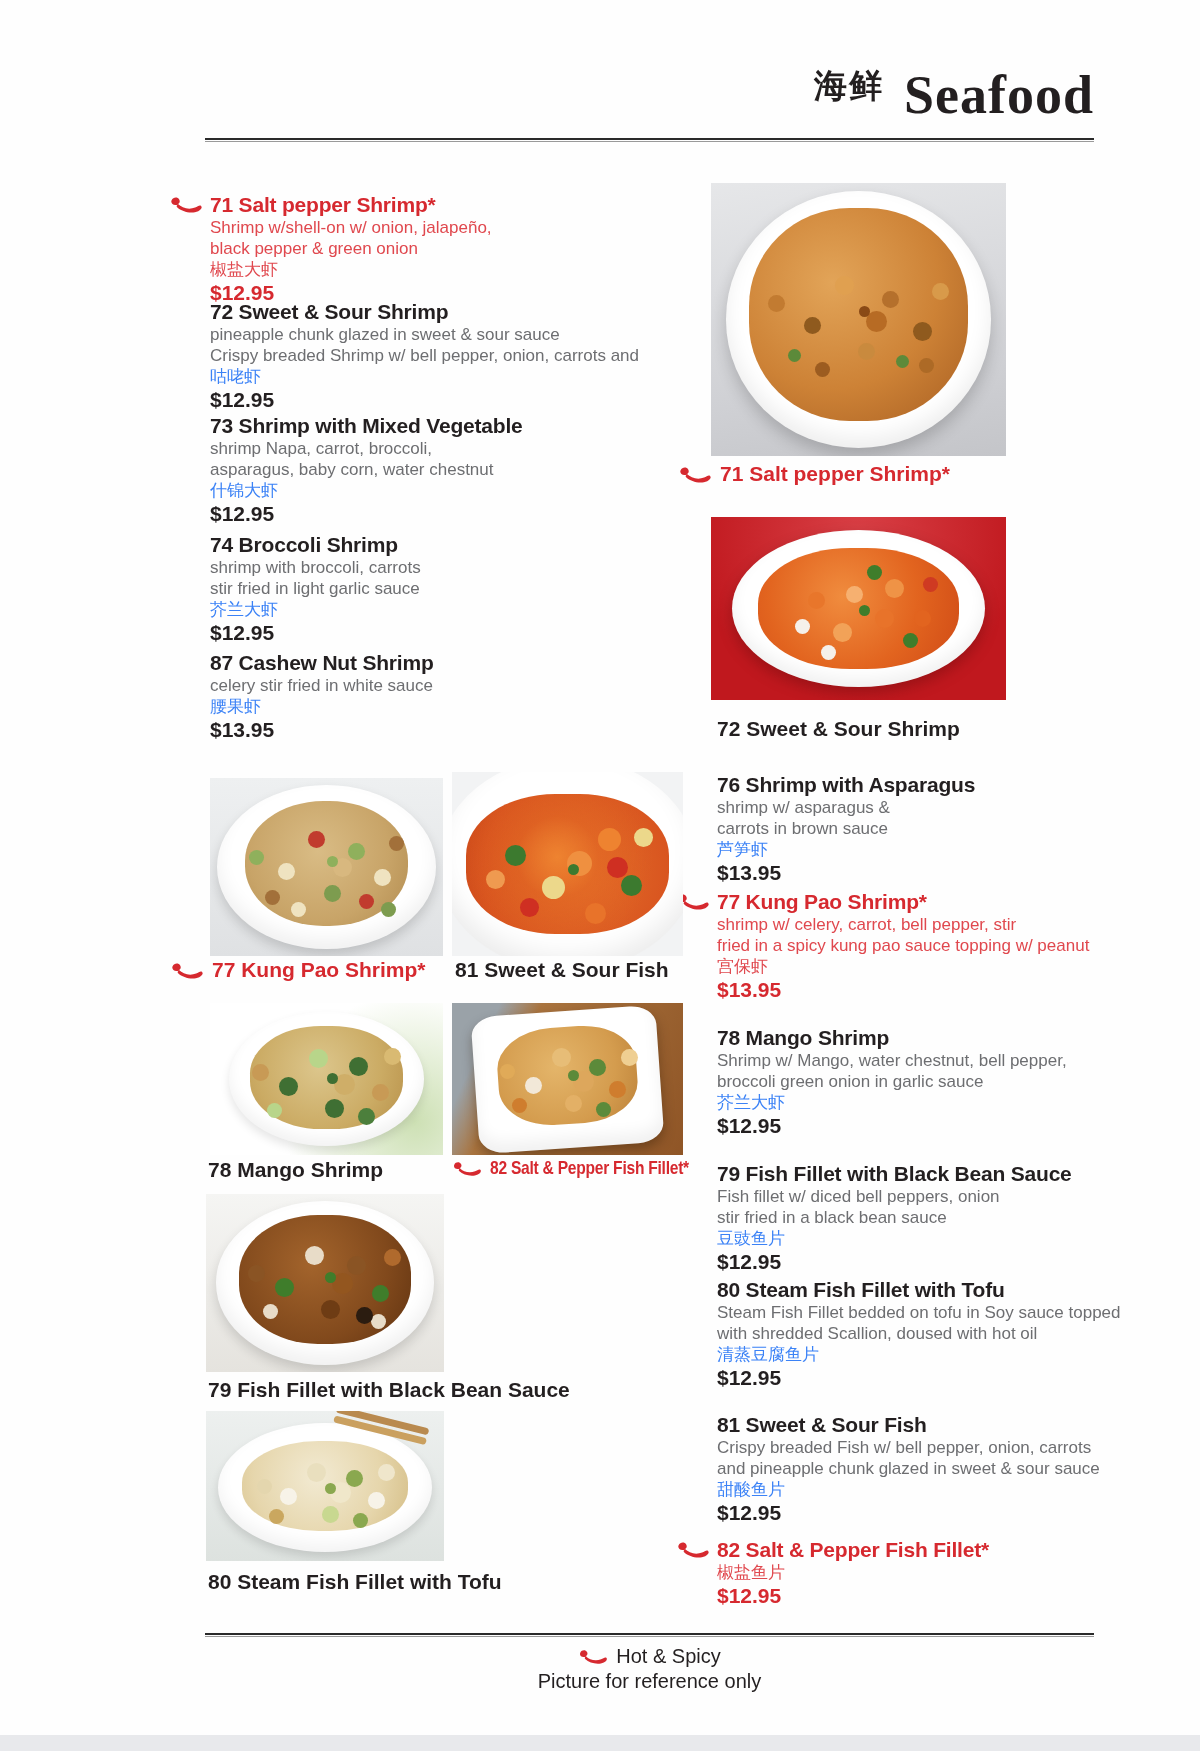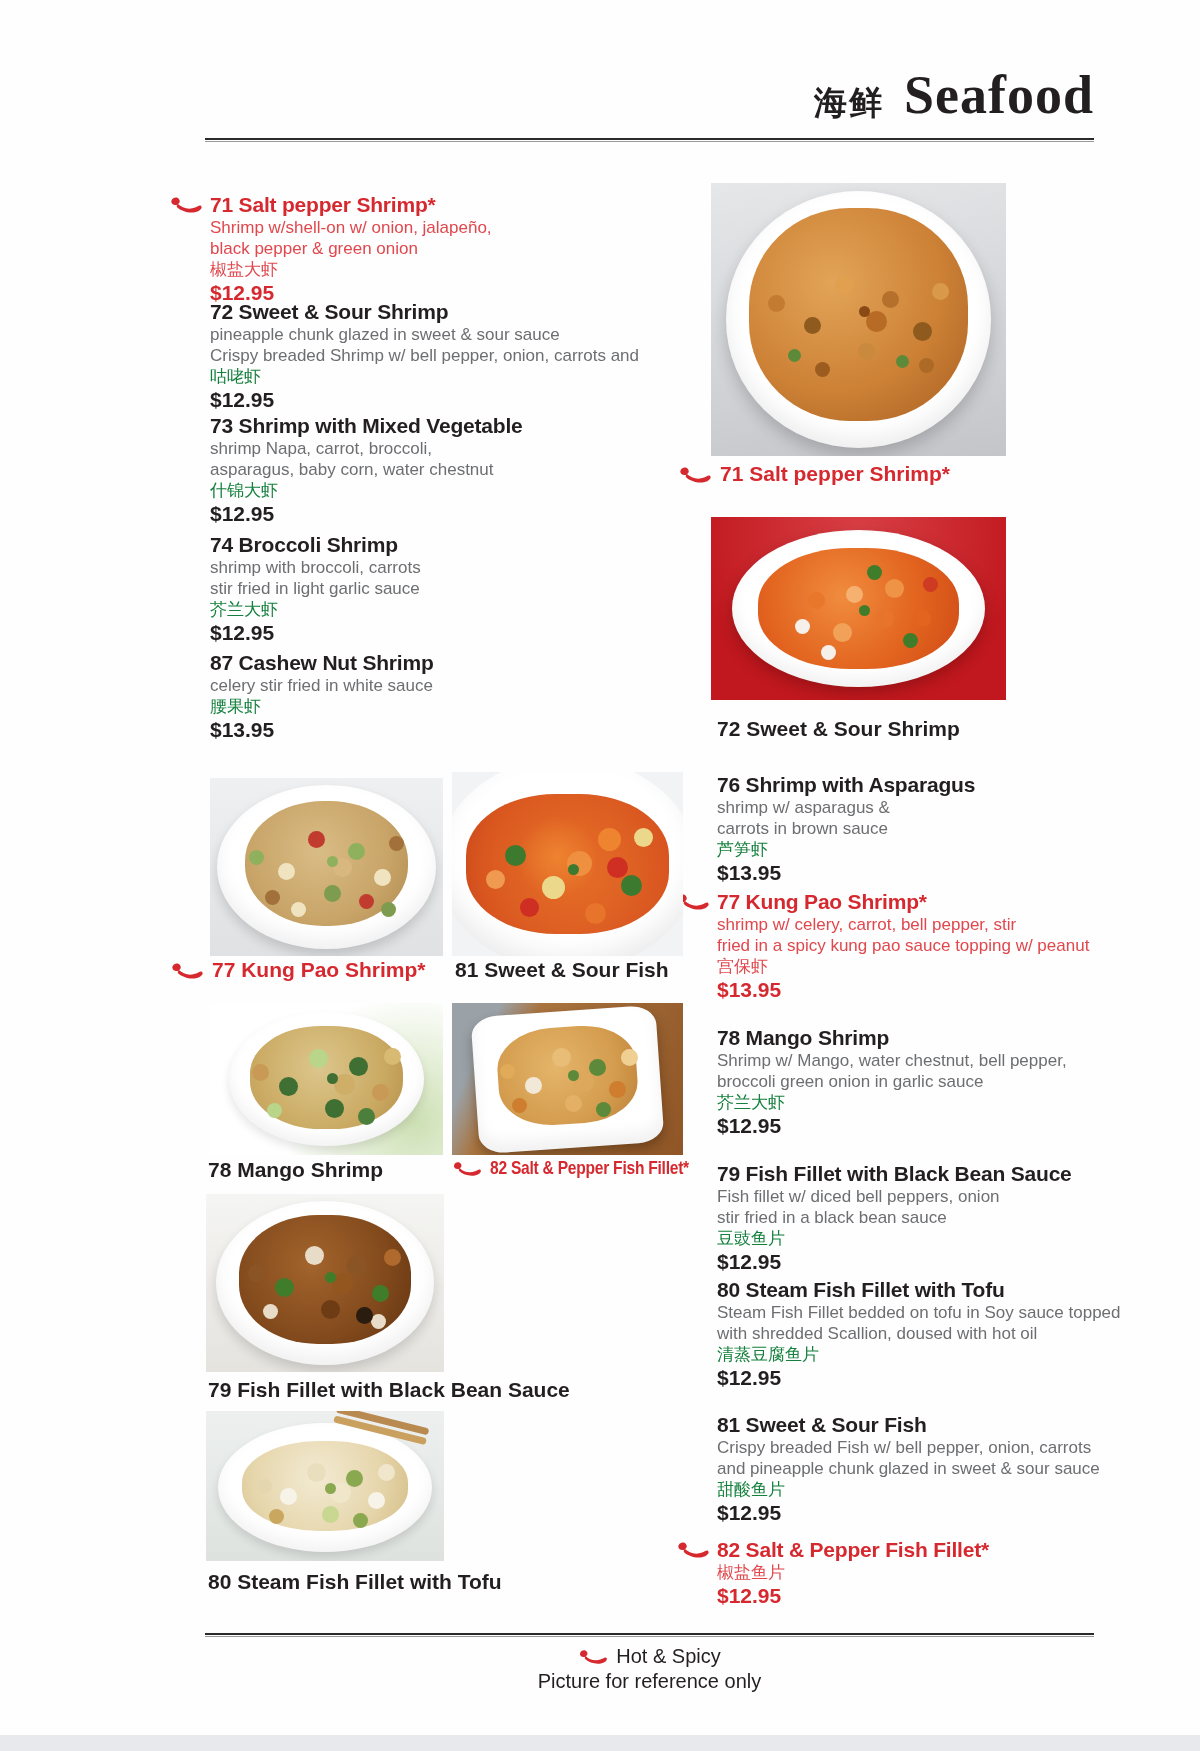--- a/index.html
+++ b/index.html
@@ -1,30 +1,30 @@
 <!DOCTYPE html>
 <html><head>
 <meta charset="utf-8">
 <style>
   html,body{margin:0;padding:0;background:#ffffff;}
   .page{position:relative;width:1200px;height:1751px;background:#fefefe;overflow:hidden;
         font-family:"Liberation Sans",sans-serif;color:#231f20;}
 
   
-  .header{position:absolute;right:106px;top:64px;display:flex;align-items:flex-end;gap:20px;}
+  .header{position:absolute;right:106px;top:64px;display:flex;align-items:flex-start;gap:20px;}
   .title-zh{font-family:"Liberation Serif",serif;font-size:33px;font-weight:700;letter-spacing:2px;}
   .title-en{font-family:"Liberation Serif",serif;font-size:54px;font-weight:700;letter-spacing:1px;}
   .rule{position:absolute;left:205px;width:889px;height:4px;
         background:linear-gradient(#2a2a2a 0 2px,transparent 2px 3px,#9a9a9a 3px 4px);}
 
   
   .item{position:absolute;width:440px;}
   .item .title{font-size:21px;font-weight:700;line-height:25px;letter-spacing:-0.2px;color:#231f20;}
   .item .desc{font-size:17px;line-height:21px;color:#6d6e71;}
-  .item .zh{font-size:17px;line-height:21px;color:#15803d;}
+  .item .zh{font-size:17px;line-height:21px;color:#3b82f6;}
   .item .price{font-size:21px;font-weight:700;line-height:25px;color:#231f20;}
   .item.red .title,.item.red .price{color:#d6292f;}
   .item.red .desc,.item.red .zh{color:#e0484e;}
   .item-chili{position:absolute;left:-41px;top:3px;}
 
   
   .chili{width:34px;height:19px;fill:#d6292f;flex:0 0 auto;}
   .chili.small{width:30px;height:17px;}
 
   

